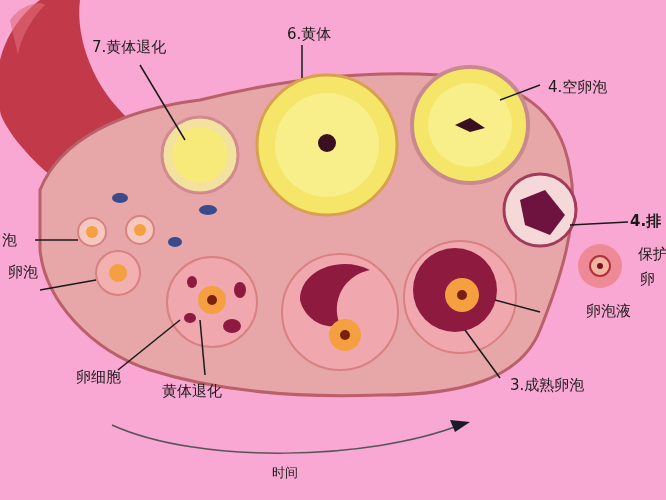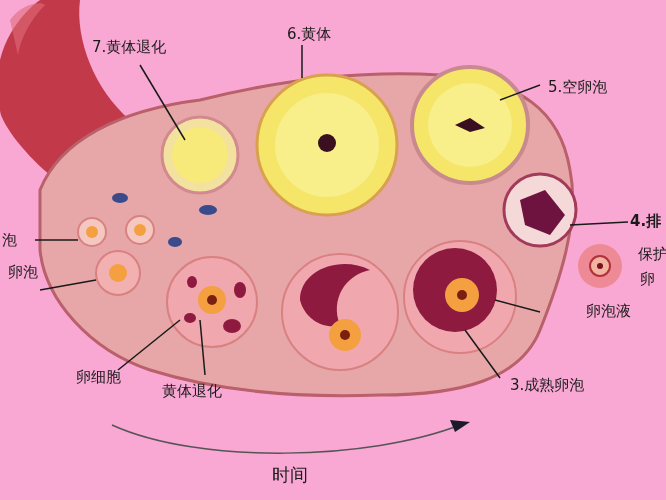--- a/index.html
+++ b/index.html
@@ -79,24 +79,24 @@
       <line x1="540" y1="312" x2="495" y2="300"></line>
       <line x1="500" y1="378" x2="465" y2="330"></line>
     </g>
 
     <path d="M112,425 C200,465 370,460 460,425" stroke="#555" stroke-width="1.5" fill="none"></path>
     <polygon points="470,422 450,420 455,432" fill="#1a1a2a"></polygon>
   </svg>
 
   <div class="lbl" style="left:92px;top:40px;">7.黄体退化</div>
   <div class="lbl" style="left:287px;top:27px;">6.黄体</div>
-  <div class="lbl" style="left:548px;top:80px;">5.空卵泡</div>
+  <div class="lbl" style="left:548px;top:80px;">4.空卵泡</div>
   <div class="lbl" style="left:630px;top:214px;font-weight:bold;">4.排</div>
   <div class="lbl" style="left:638px;top:247px;">保护</div>
   <div class="lbl" style="left:640px;top:272px;">卵</div>
   <div class="lbl" style="left:2px;top:233px;">泡</div>
   <div class="lbl" style="left:8px;top:265px;">卵泡</div>
   <div class="lbl" style="left:76px;top:370px;text-align:center;">卵细胞</div>
   <div class="lbl" style="left:162px;top:384px;">黄体退化</div>
   <div class="lbl" style="left:586px;top:304px;">卵泡液</div>
   <div class="lbl" style="left:510px;top:378px;text-align:center;">3.成熟卵泡</div>
-  <div class="lbl" style="left:272px;top:466px;font-size:18px;">时间</div>
+  <div class="lbl" style="left:272px;top:466px;font-size:13px;">时间</div>
 </div>
 
 </body></html>

